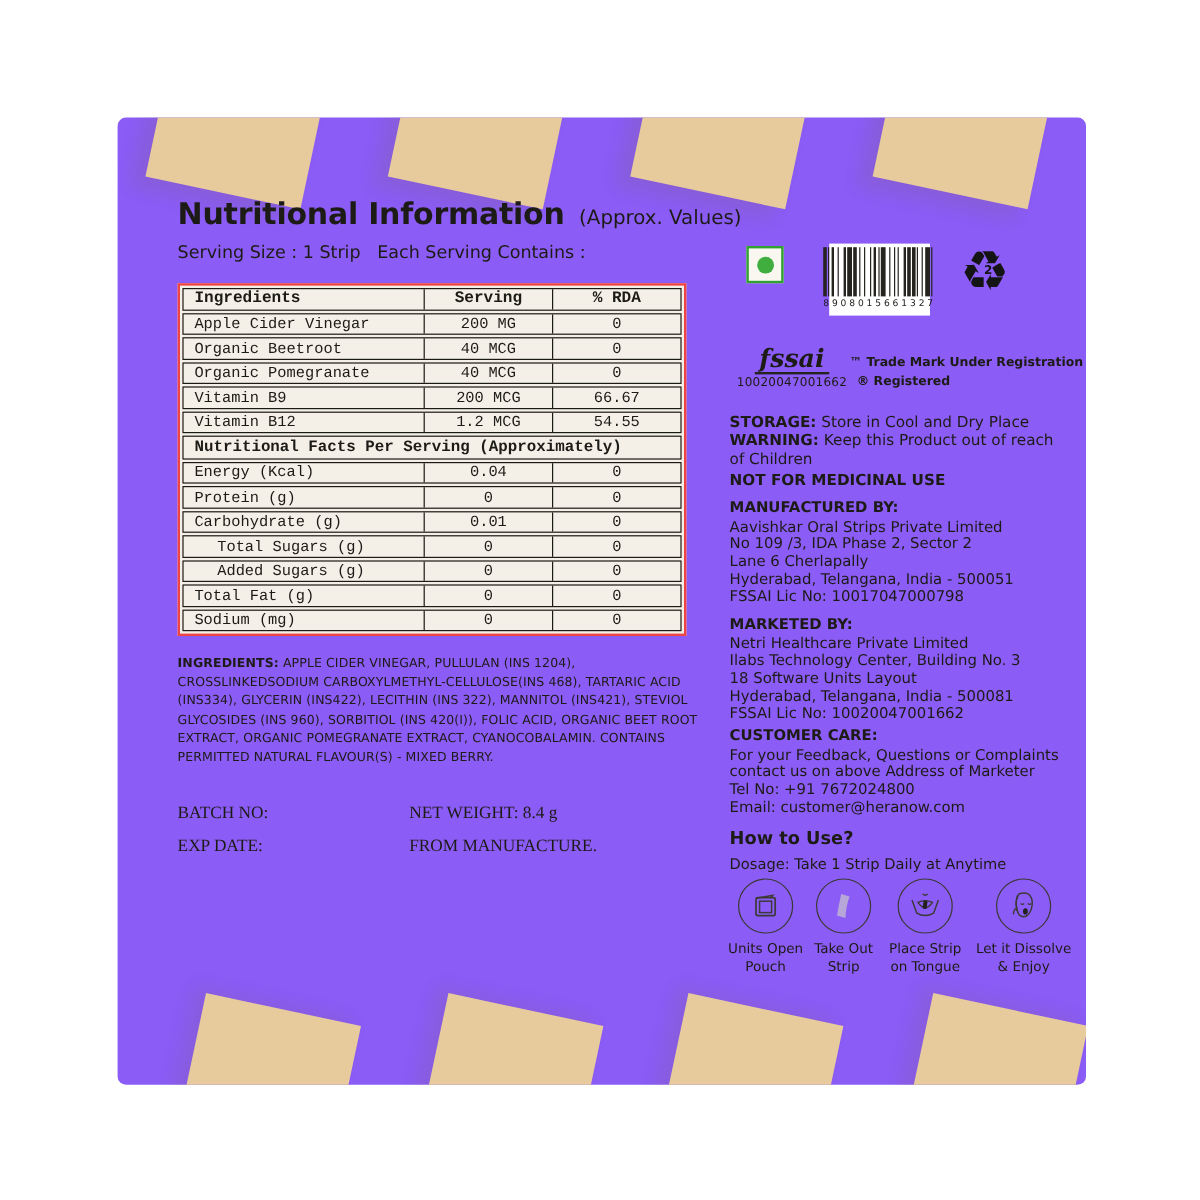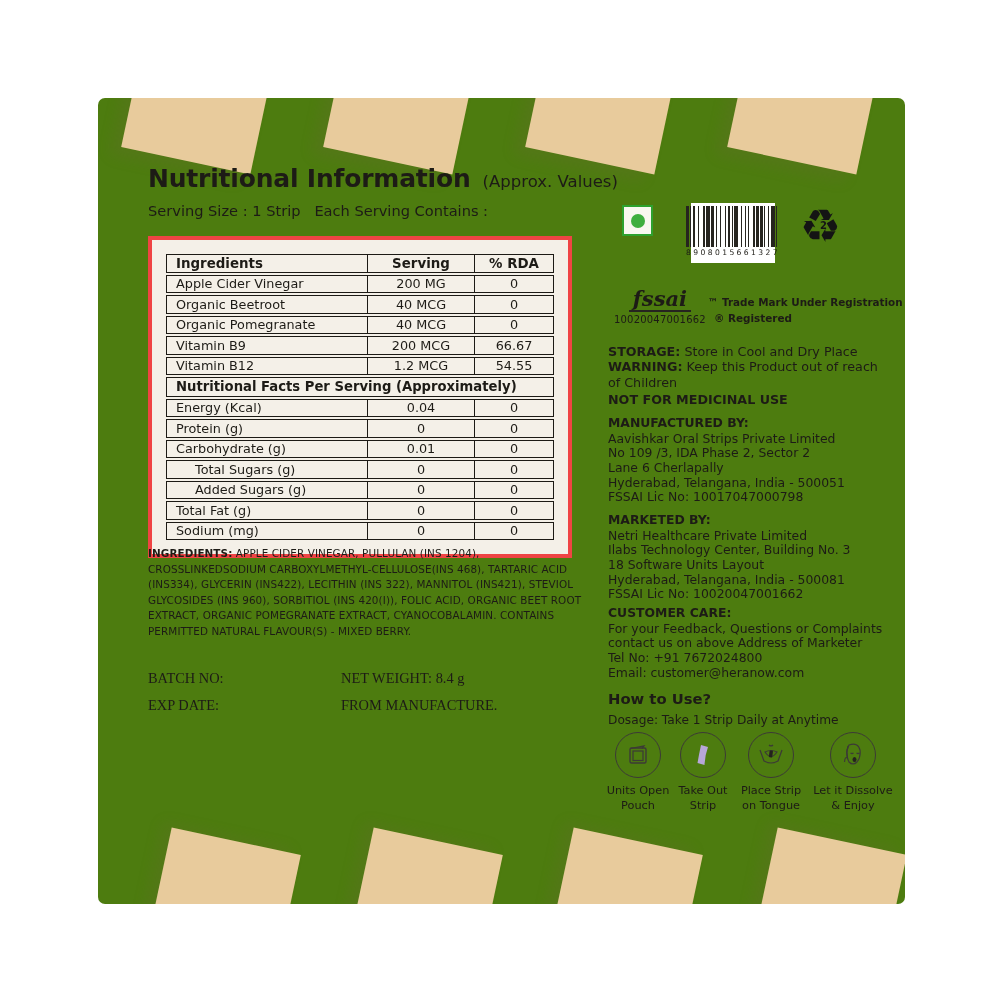--- a/index.html
+++ b/index.html
@@ -2,36 +2,36 @@
 <html><head>
 <meta charset="utf-8">
 <style>
   html,body{margin:0;padding:0;}
   body{
     width:1000px;height:1000px;background:#ffffff;position:relative;
     font-family:"DejaVu Sans","Liberation Sans",sans-serif;color:#1d1b16;
     -webkit-font-smoothing:antialiased;
   }
   .card{position:absolute;left:98px;top:98px;width:807px;height:806px;
-    background:#4d7c0f;border-radius:7px;overflow:hidden;}
+    background:#8b5cf6;border-radius:7px;overflow:hidden;}
   
   .shape{position:absolute;width:132px;height:118px;background:#e8cb9c;
     transform:rotate(12deg);box-shadow:-10px 10px 14px rgba(120,100,70,.16);}
   .shape.s-top{top:-54px;}
   .shape.s-bot{bottom:-54px;box-shadow:-10px -4px 14px rgba(120,100,70,.14);}
 
   
   .title-row{position:absolute;left:50px;top:66px;white-space:nowrap;}
   .title-main{font-size:25px;font-weight:700;letter-spacing:-.2px;}
   .title-suffix{font-size:16.5px;font-weight:400;margin-left:7px;}
   .serving{position:absolute;left:50px;top:104px;font-size:14.6px;white-space:pre;}
 
   .ntable{position:absolute;left:50px;top:138px;width:424px;
-    border:4px solid #ef4444;padding:14px;display:flex;flex-direction:column;gap:2px;
-    box-sizing:border-box;background:#f4f0e8;}
+    border:2px solid #ef4444;padding:2px;display:flex;flex-direction:column;gap:2px;
+    box-sizing:border-box;background:#f4f0e8;font-family:Liberation Mono, monospace;}
   .t-row{display:flex;border:1.5px solid #1c1a15;align-items:stretch;
     font-size:12.8px;background:#f4f0e8;}
   .t-cell{display:flex;align-items:center;height:16.5px;}
   .t-name{width:200px;padding-left:9px;box-sizing:border-box;}
   .t-name.indent{padding-left:28px;}
   .t-qty{width:106px;justify-content:center;border-left:1.5px solid #1c1a15;border-right:1.5px solid #1c1a15;}
   .t-rda{flex:1;justify-content:center;}
   .t-head .t-cell{font-weight:700;font-size:13.4px;}
   .t-section{font-weight:700;font-size:13.2px;padding-left:9px;height:17.5px;display:flex;align-items:center;}
 

